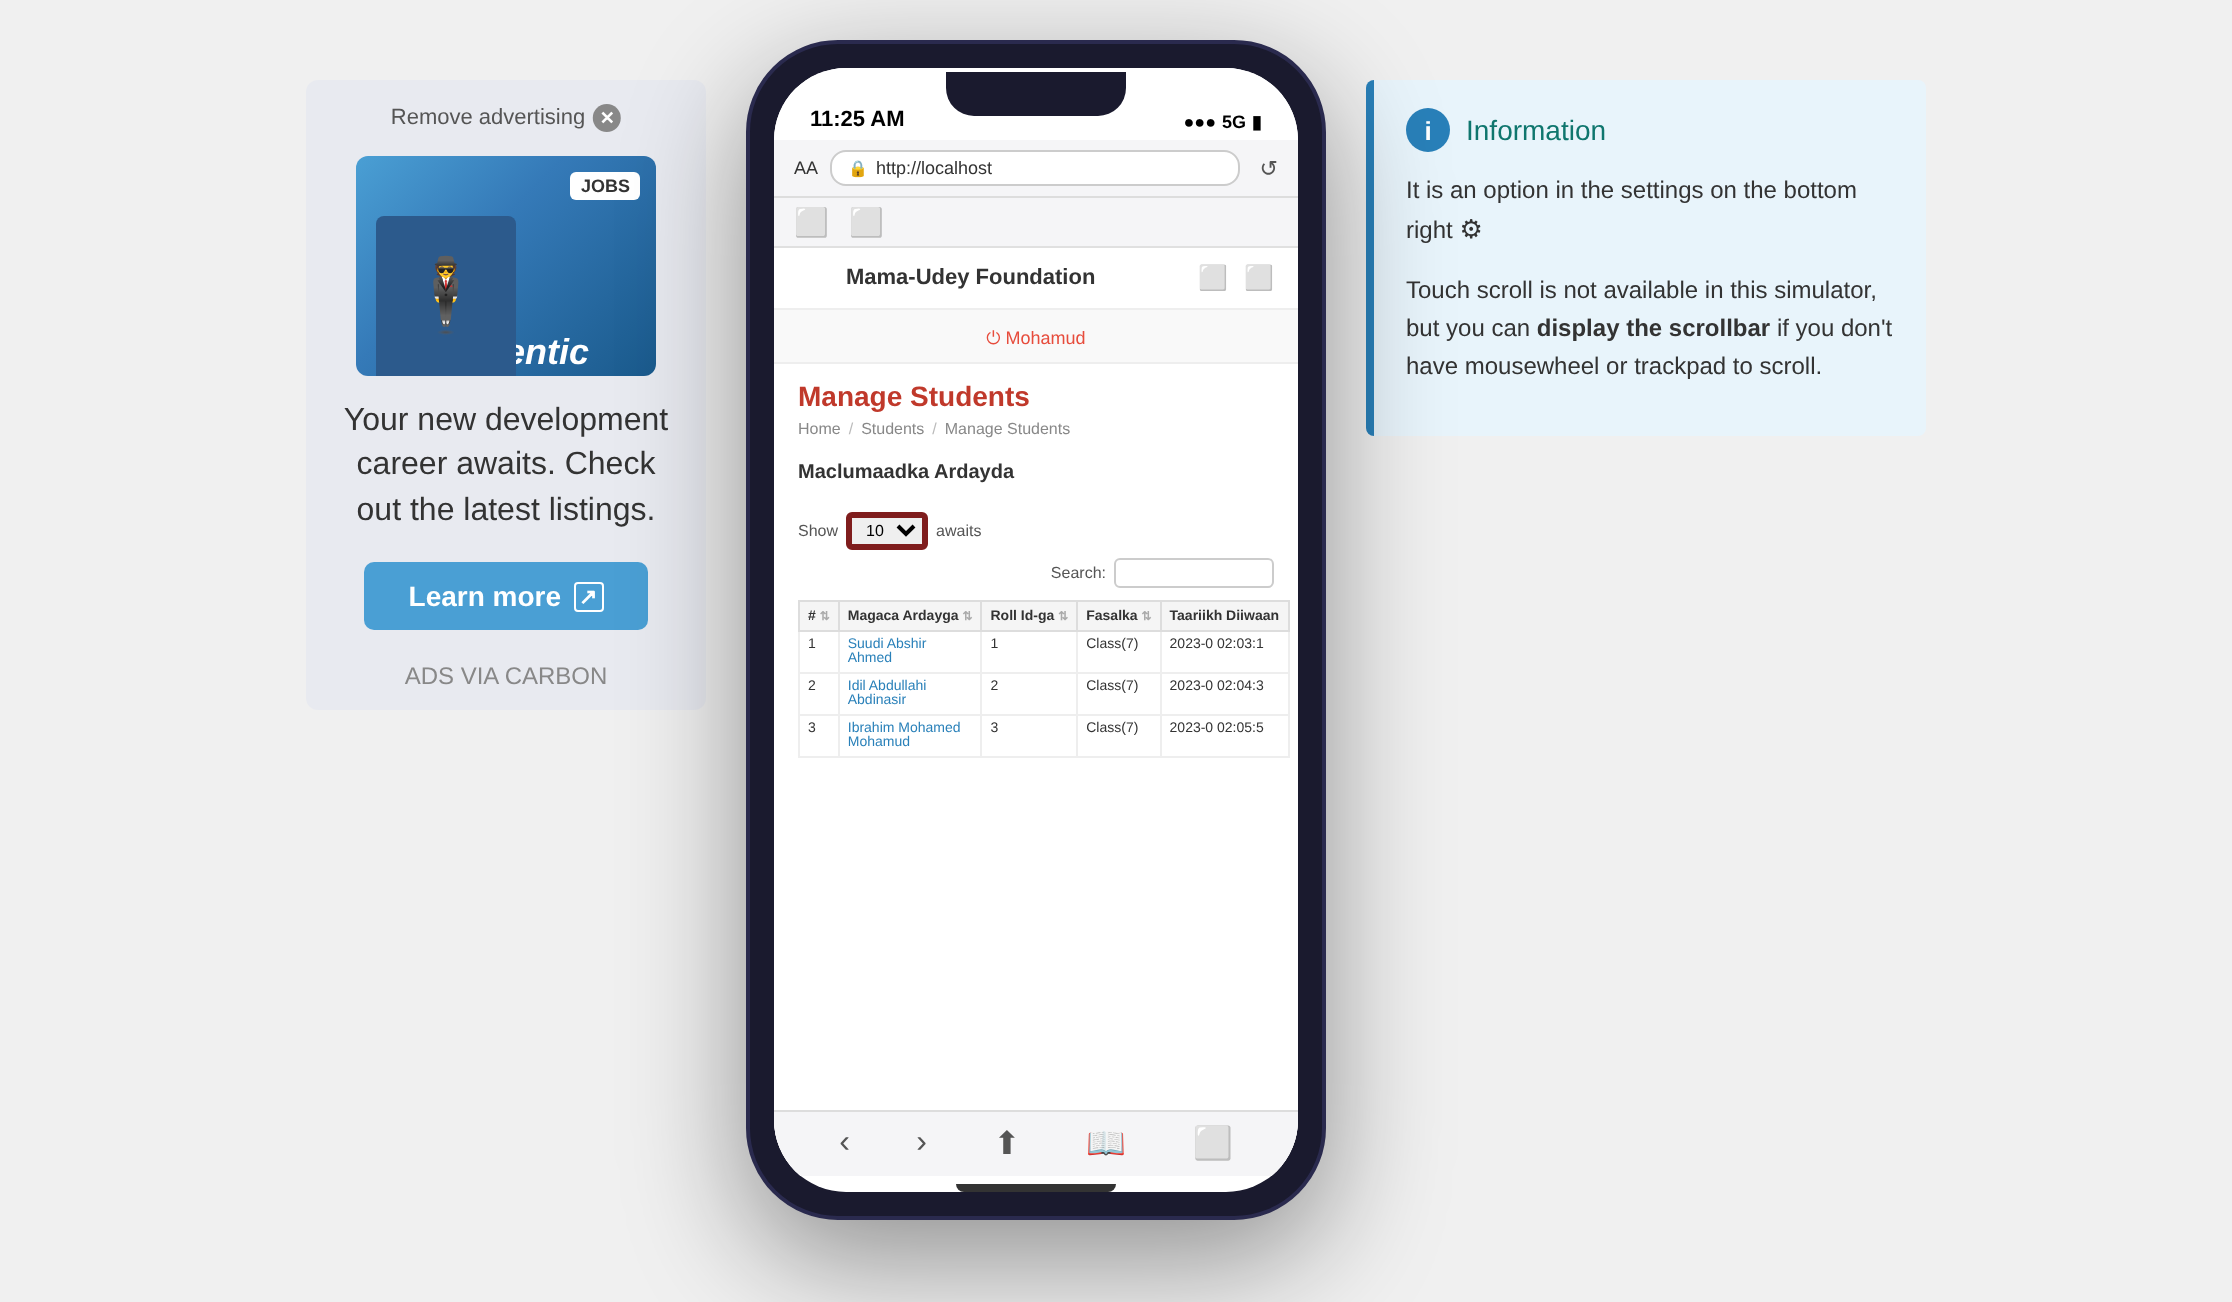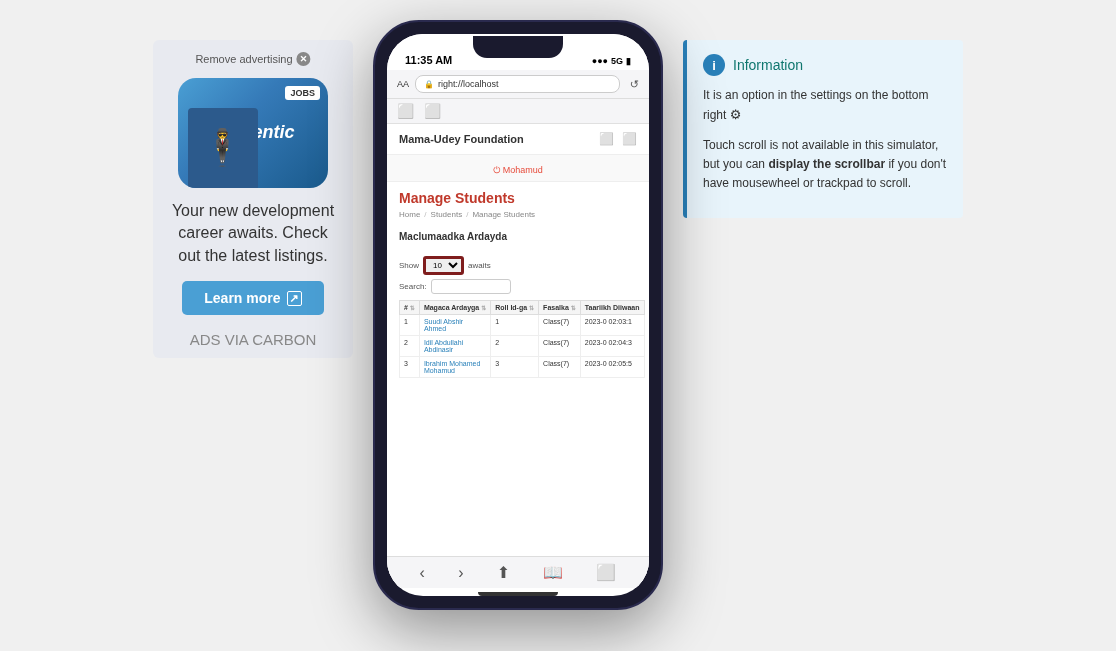--- a/index.html
+++ b/index.html
@@ -53,25 +53,25 @@
       display: inline-flex;
       align-items: center;
       justify-content: center;
       font-size: 9px;
       font-weight: bold;
     }
     .ad-image {
       width: 150px;
       height: 110px;
       background: linear-gradient(135deg, #4a9fd4 0%, #357ab8 40%, #1a5a8c 100%);
-      border-radius: 18px;
+      border-radius: 6px;
       margin-top: 28px;
       margin-bottom: 12px;
       display: flex;
-      align-items: center;
+      align-items: flex-end;
       justify-content: center;
       position: relative;
       overflow: hidden;
     }
     .ad-image-inner {
       color: white;
       font-size: 18px;
       font-weight: bold;
       font-style: italic;
       text-align: center;
@@ -125,21 +125,21 @@
       gap: 6px;
       margin-bottom: 12px;
     }
     .learn-more-btn .ext-icon {
       font-size: 11px;
       border: 1.5px solid white;
       border-radius: 2px;
       padding: 0 2px;
     }
     .ads-via {
-      font-size: 15px;
+      font-size: 12px;
       color: #888;
       text-align: center;
       margin-top: 4px;
     }
 
     
     .phone-container {
       display: flex;
       flex-direction: column;
       align-items: center;
@@ -235,21 +235,21 @@
     }
     
     .site-header {
       padding: 8px 12px;
       display: flex;
       align-items: center;
       justify-content: space-between;
       border-bottom: 1px solid #eee;
       flex-shrink: 0;
     }
-    .site-title { font-size: 11px; font-weight: 600; color: #333; }
+    .site-title { font-size: 11px; font-weight: 600; color: #333; margin-left: 24px; }
     .site-header-icons { display: flex; gap: 8px; }
     .header-icon { font-size: 12px; color: #555; }
     
     .logout-bar {
       background: #f9f9f9;
       padding: 4px 12px;
       text-align: center;
       border-bottom: 1px solid #eee;
       flex-shrink: 0;
     }
@@ -291,20 +291,21 @@
       border: 3px solid #7f1d1d;
       border-radius: 3px;
     }
     .search-row {
       display: flex;
       align-items: center;
       gap: 4px;
       font-size: 8px;
       color: #555;
       margin-bottom: 6px;
+      justify-content: flex-end;
     }
     .search-input {
       border: 1px solid #ccc;
       border-radius: 3px;
       padding: 2px 6px;
       font-size: 8px;
       width: 80px;
     }
     
     .data-table {
@@ -415,33 +416,33 @@
   </button>
   <div class="ads-via">ADS VIA CARBON</div>
 </div>
 
 <div class="phone-container">
   <div class="phone">
     <div class="phone-notch"></div>
     <div class="phone-screen">
 
       <div class="status-bar">
-        <span class="status-time">11:35 AM</span>
+        <span class="status-time">11:25 AM</span>
         <div class="status-icons">
           <span>●●●</span>
           <span>5G</span>
           <span>▮</span>
         </div>
       </div>
 
       <div class="browser-bar">
         <span class="browser-aa">AA</span>
         <div class="browser-url-bar">
           <span class="lock-icon">🔒</span>
-          <span>right://localhost</span>
+          <span>http://localhost</span>
         </div>
         <span class="browser-refresh">↺</span>
       </div>
 
       <div class="browser-tabs-row">
         <span class="tab-icon">⬜</span>
         <span class="tab-icon">⬜</span>
       </div>
 
       <div class="website-content">

